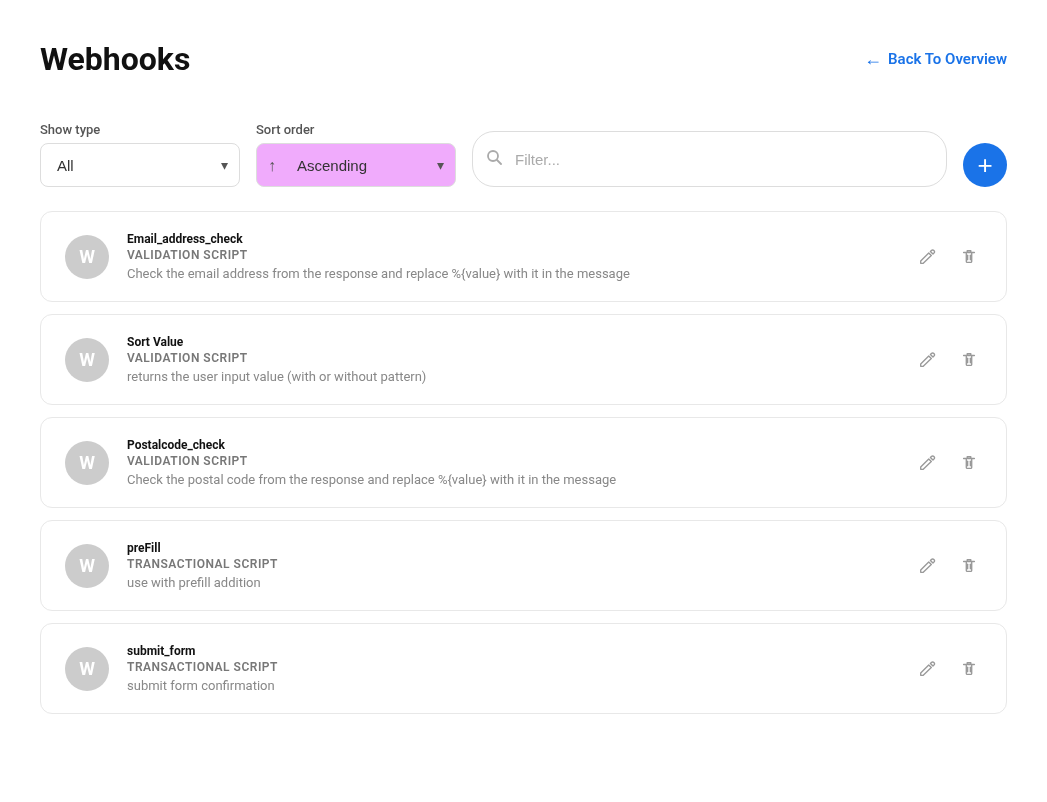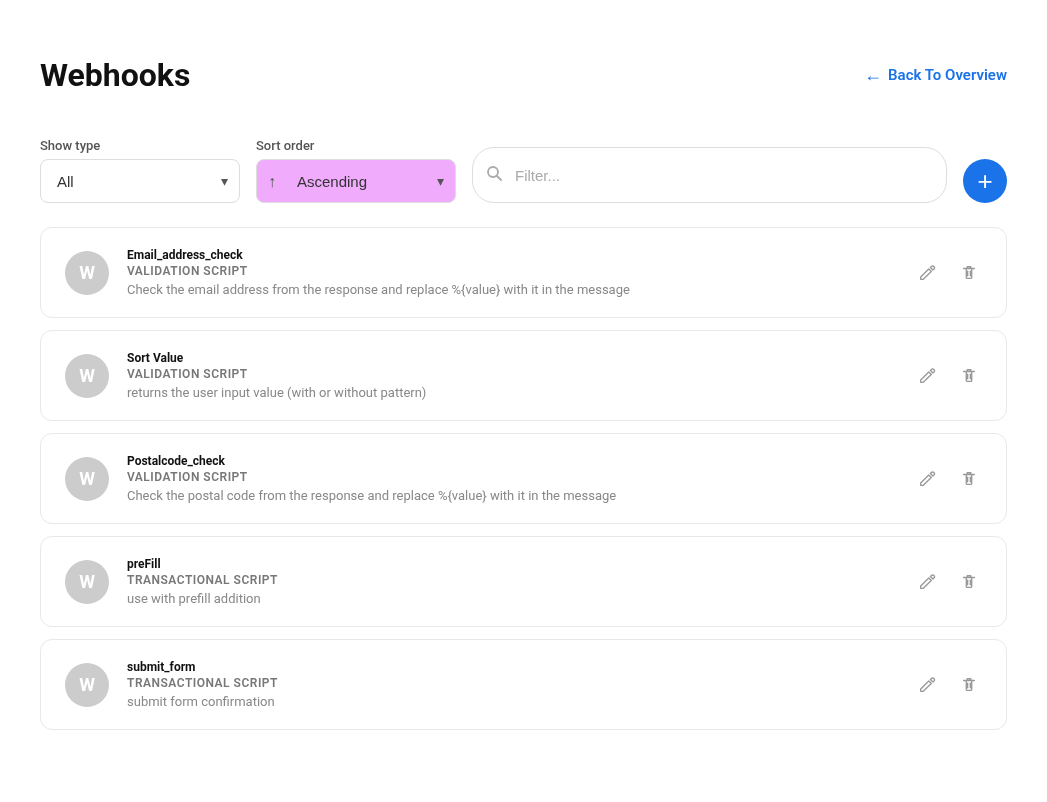--- a/index.html
+++ b/index.html
@@ -13,21 +13,21 @@
       background: #f5f5f5;
       min-height: 802px;
       color: #333;
     }
 
     .page-container {
       background: #fff;
       min-height: 802px;
       max-width: 1047px;
       margin: 0 auto;
-      padding: 56px 40px;
+      padding: 40px 40px;
     }
 
     .header {
       display: flex;
       align-items: center;
       justify-content: space-between;
       margin-bottom: 32px;
     }
 
     .page-title {

